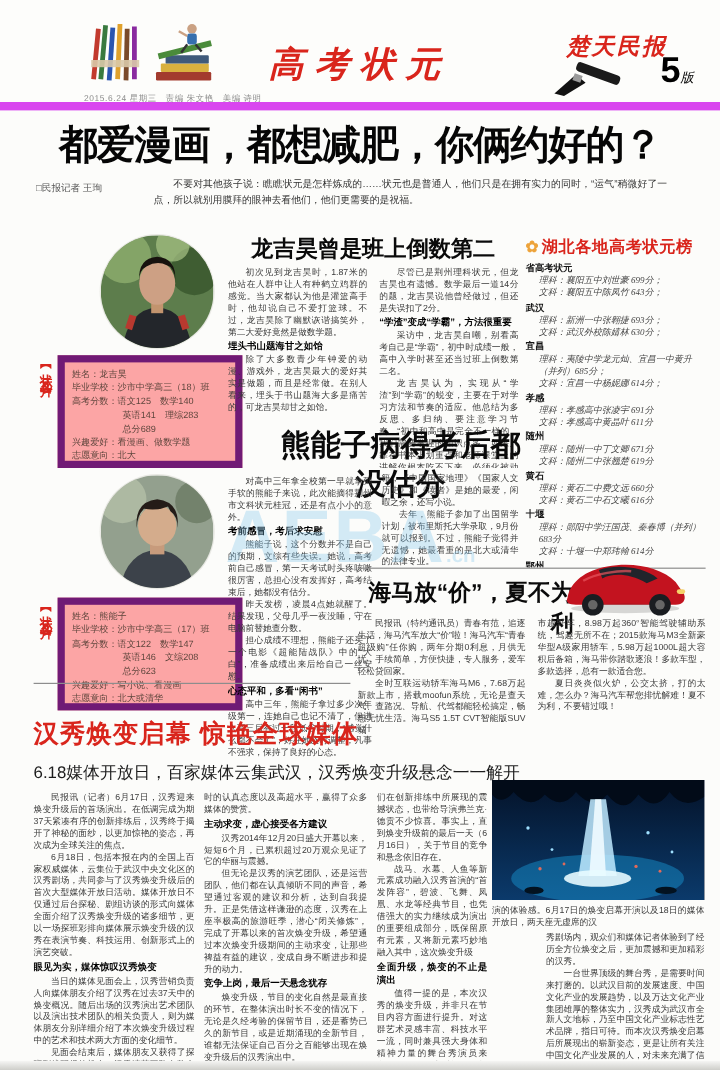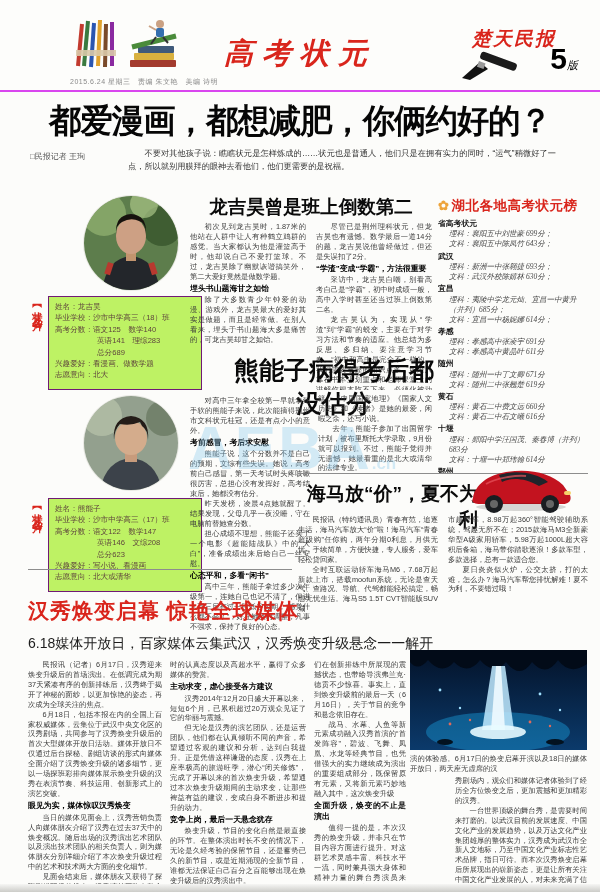--- a/index.html
+++ b/index.html
@@ -1,39 +1,39 @@
 <!DOCTYPE html>
 <html><head>
 <meta charset="utf-8">
 <style>
   *{margin:0;padding:0;box-sizing:border-box}
   html,body{width:600px;height:892px}
   body{position:relative;background:#fcfcfa;font-family:"Liberation Sans",sans-serif;color:#222;overflow:hidden}
   
-  #mast{position:absolute;left:0;top:0;width:600px;height:92px;border-bottom:2px solid #d946ef;background:#fdfdfb}
+  #mast{position:absolute;left:0;top:0;width:600px;height:92px;border-bottom:7px solid #d946ef;background:#fdfdfb}
   .mast-art{position:absolute;left:68px;top:16px}
   .dateline{position:absolute;left:70px;top:77px;font-size:7px;color:#8a8a8a;letter-spacing:.5px}
   .sectitle{position:absolute;left:0;top:34px;width:600px;text-align:center;font-size:29px;font-weight:900;font-style:italic;color:#d9251c;letter-spacing:9px}
   .papername{position:absolute;right:44px;top:26px;font-size:19px;font-weight:900;font-style:italic;color:#d9251c;letter-spacing:2px}
   .pen{position:absolute;right:78px;top:50px}
   .pageno{position:absolute;right:22px;top:44px;font-size:30px;font-weight:bold;color:#000000;line-height:1}
   .pageno .ban{font-size:11px;font-weight:normal;font-style:italic}
   
   .mainhead{position:absolute;left:8px;top:99px;width:584px;text-align:center;font-size:33px;font-weight:900;color:#060606;letter-spacing:-1px;transform:scaleX(.98)}
   .byline{position:absolute;left:30px;top:151px;font-size:8px;color:#555}
   .lead{position:absolute;left:128px;top:148px;width:428px;font-size:8.2px;line-height:1.55;color:#333;text-align:justify}
   
   .bodycol{position:absolute;font-size:7.3px;line-height:1.36;color:#3a3a3a;text-align:justify;overflow:hidden}
   .para{text-indent:2em}
   .para.cont{text-indent:0}
   .subhead{font-weight:bold;color:#000;margin:2px 0 1px;font-size:7.9px}
   
   .portrait{position:absolute;left:84px;width:94px;height:94px;border-radius:50%;overflow:hidden;box-shadow:0 0 0 1px #e9e9e4}
   .vlabel{position:absolute;left:28px;width:15px;writing-mode:vertical-rl;font-size:10.5px;font-weight:bold;color:#d9251c;letter-spacing:3px;line-height:1.1}
-  .card{position:absolute;left:48px;width:154px;background:#bef264;border:1px solid #701a75;padding:4px 6px;font-size:7.6px;line-height:1.5;color:#5f463d;overflow:hidden}
+  .card{position:absolute;left:48px;width:154px;background:#fca5a5;border:6px solid #701a75;padding:4px 6px;font-size:7.6px;line-height:1.5;color:#5f463d;overflow:hidden}
   .prow.ind{padding-left:42px}
   
   .atitle{position:absolute;font-weight:900;color:#0a0a0a;text-align:center;letter-spacing:0}
   
   #sidebar{position:absolute;left:438px;top:197px;width:150px;height:276px;overflow:hidden}
   .sb-title{font-size:13.5px;font-weight:900;color:#d9251c;letter-spacing:.5px;margin-bottom:4px;white-space:nowrap}
   .medal{color:#eda33a;font-size:13px;font-style:normal;margin-right:2px}
   .sb-list{font-size:7.5px;line-height:1.34;color:#474747;font-family:"Liberation Serif",serif;font-style:italic}
   .sb-list .region{font-weight:bold;font-style:normal;font-family:"Liberation Sans",sans-serif;color:#141414;margin-top:2px;font-size:7.8px;text-indent:0}
   .sb-list .entry{padding-left:11px;text-indent:0}

